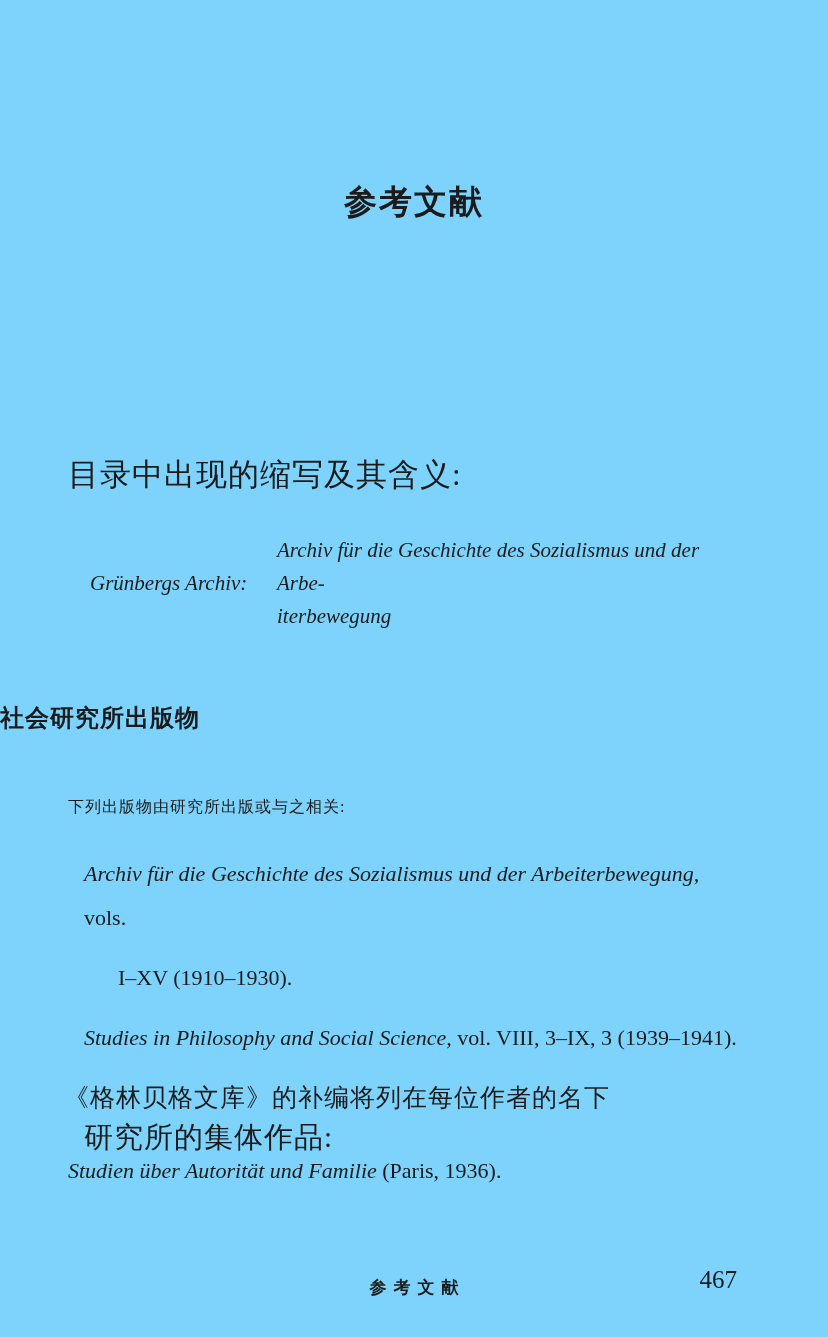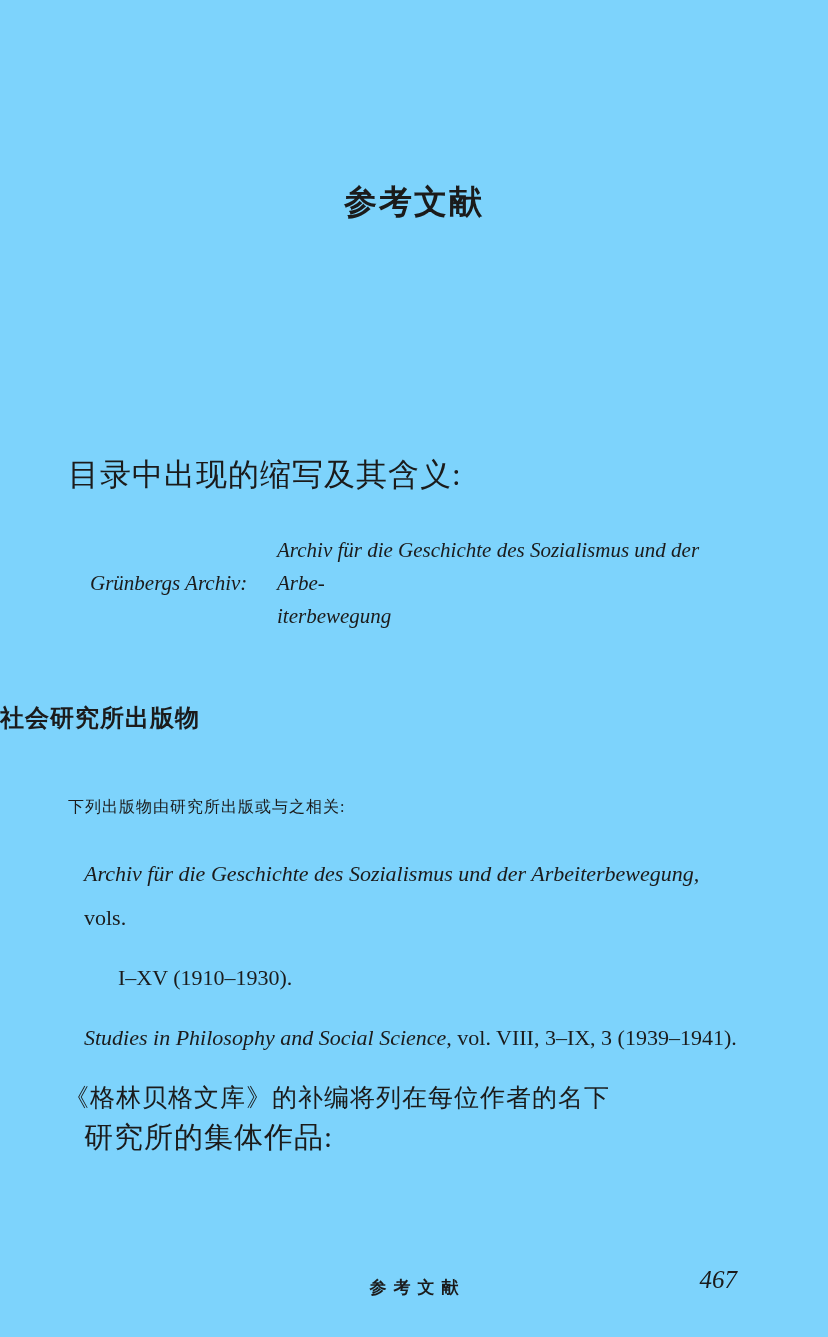--- a/index.html
+++ b/index.html
@@ -136,21 +136,20 @@
     font-weight: bold;
     letter-spacing: 7px;
     text-indent: 7px; 
   }
   .page-number {
     position: absolute;
     top: 1266px;
     right: 91px;
     margin: 0;
     font-size: 25px;
-    font-style: italic;
   }
 </style>
 </head>
 <body>
 
 <div class="page">
 
   <h1 class="doc-title">参考文献</h1>
 
   <p class="abbrev-intro">目录中出现的缩写及其含义:</p>
@@ -173,18 +172,19 @@
 
   <div class="entries">
     <p class="entry"><span class="it">Archiv für die Geschichte des Sozialismus und der Arbeiterbewegung,</span><span> vols.</span></p>
     <p class="entry cont">I–XV (1910–1930).</p>
     <p class="entry"><span class="it">Studies in Philosophy and Social Science,</span><span> vol. VIII, 3–IX, 3 (1939–1941).</span></p>
     <p class="entry zh">《格林贝格文库》的补编将列在每位作者的名下</p>
   </div>
 
   <p class="collective-heading">研究所的集体作品:</p>
 
+  <p class="collective-entry"><span class="it">Studien über Autorität und Familie</span><span> (Paris, 1936).</span></p>
 
   <p class="footer-label">参考文献</p>
 
   <p class="page-number">467</p>
 
 </div>
 
 </body></html>

